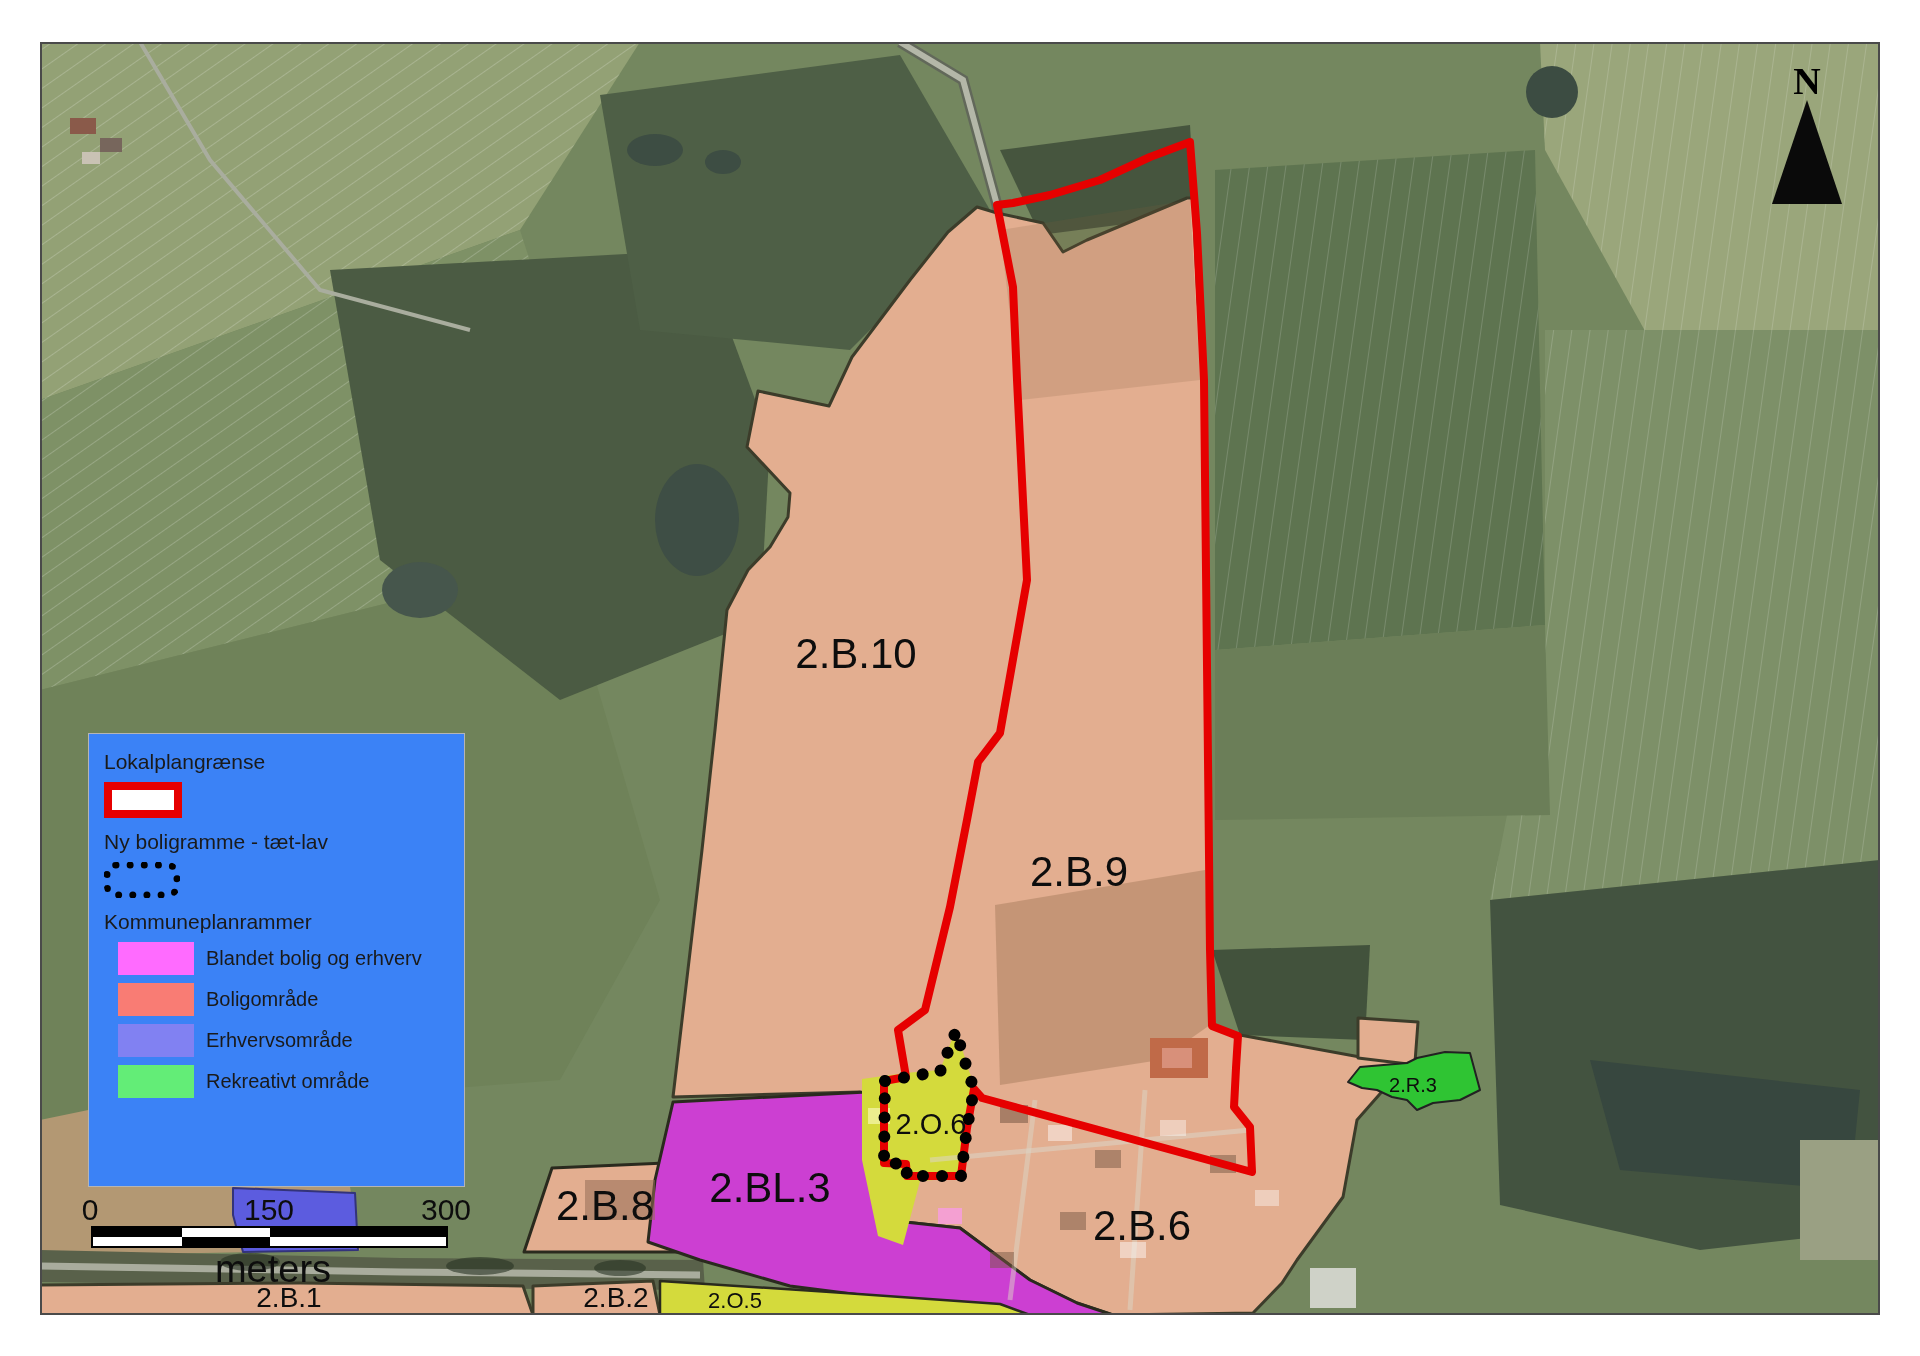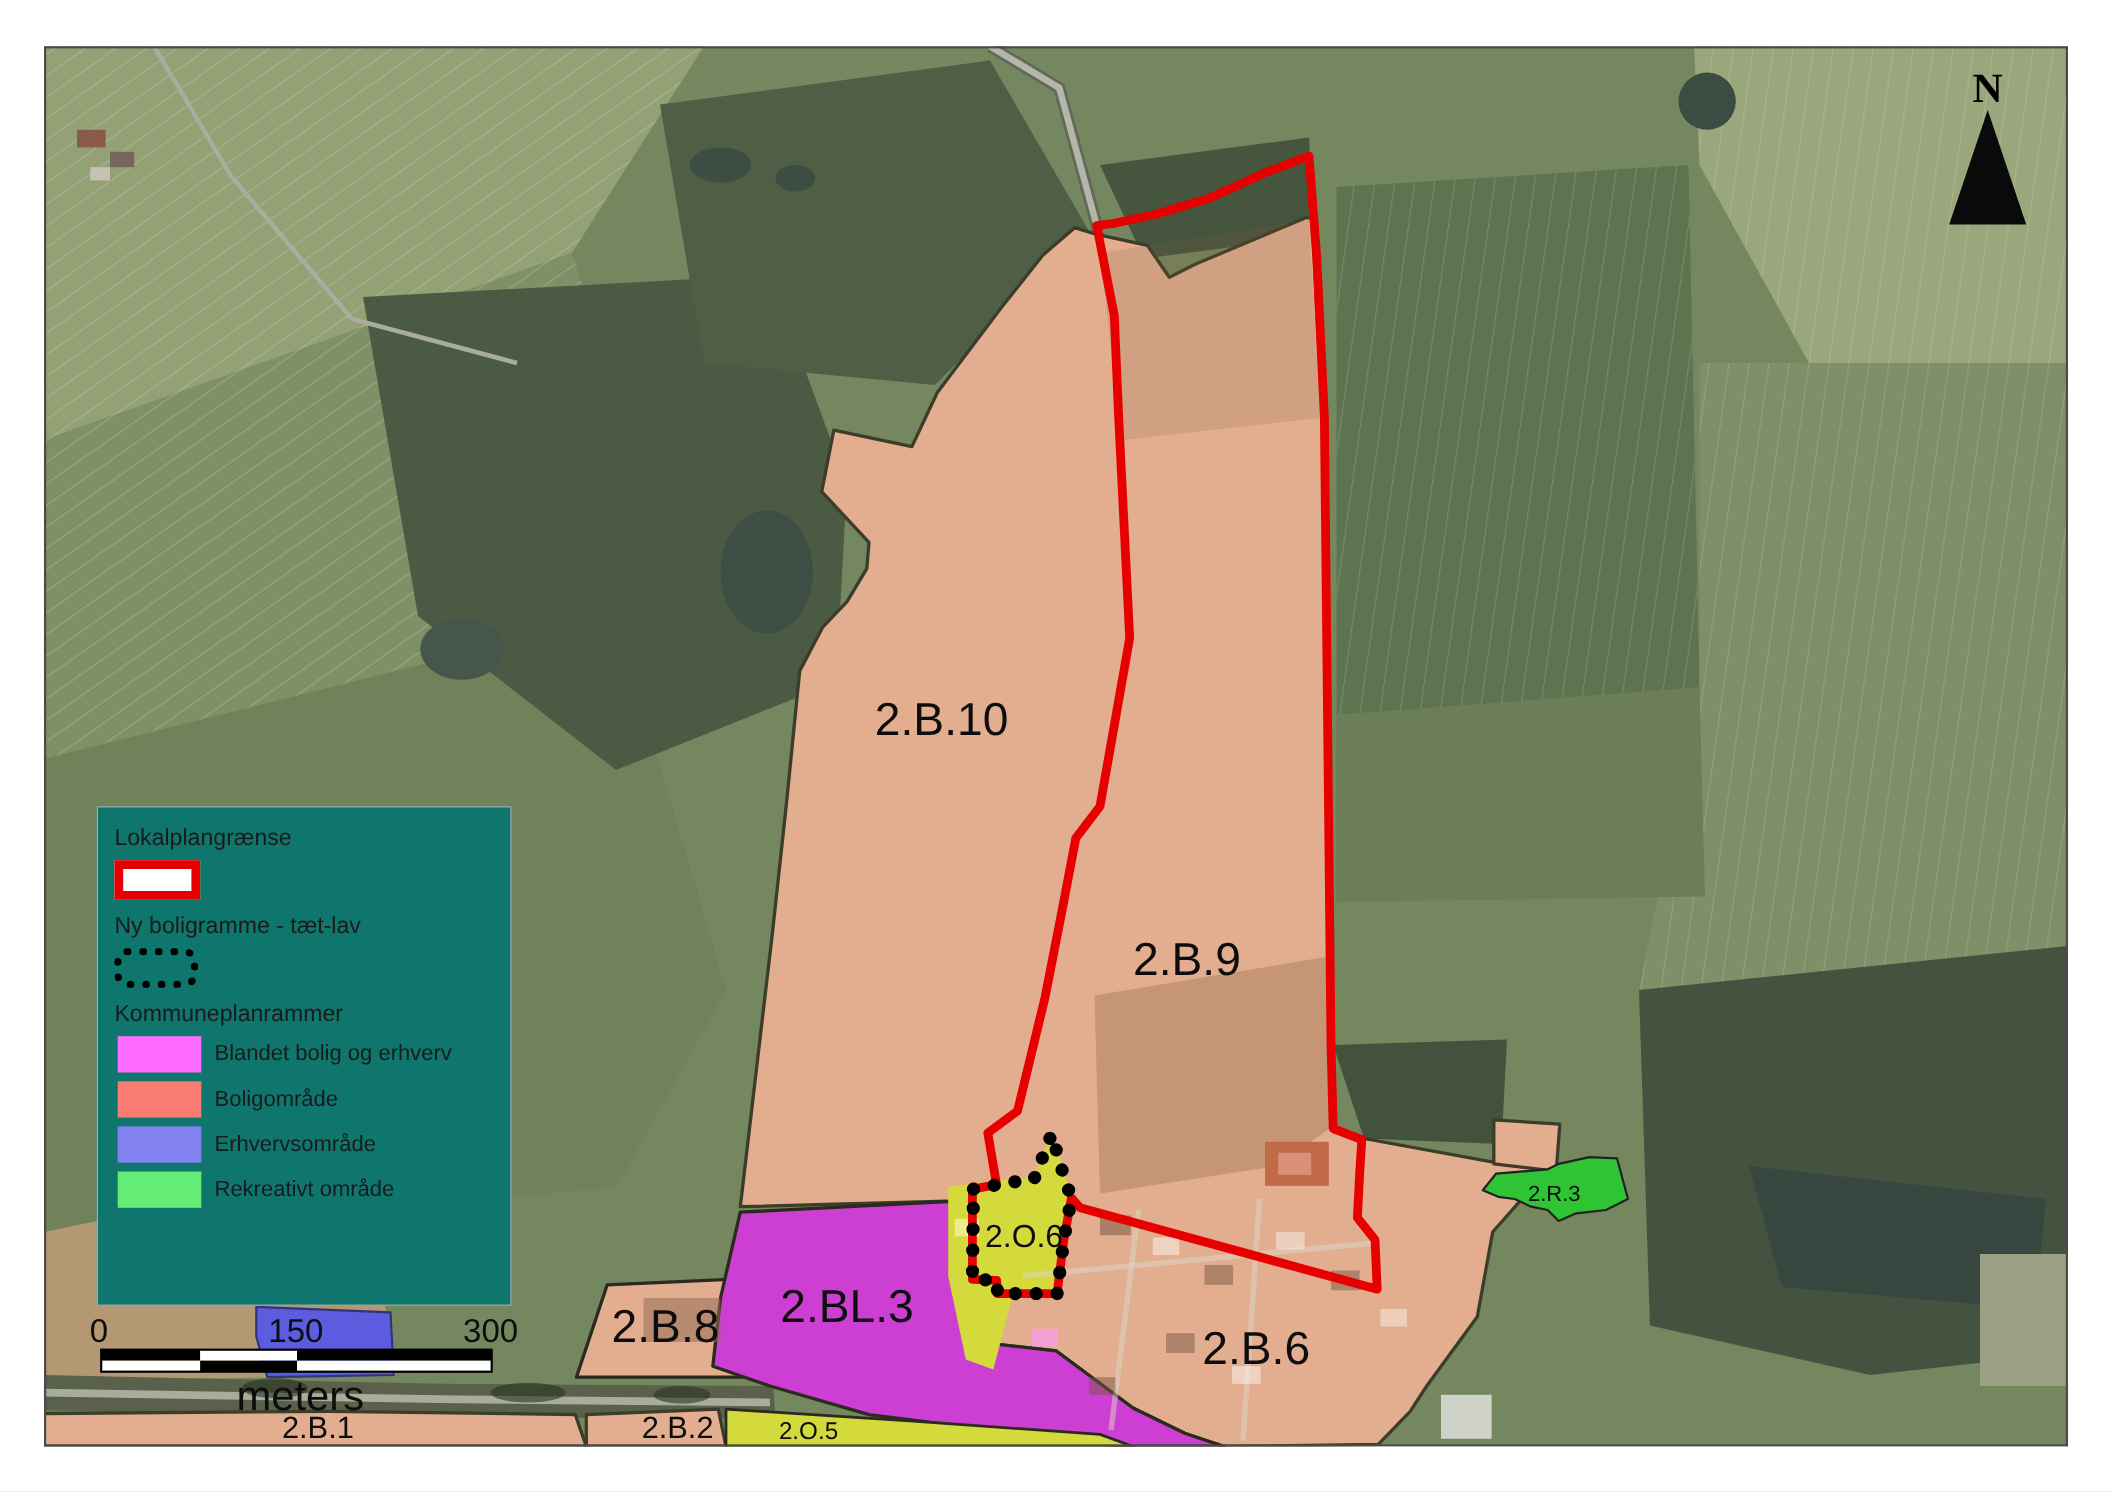--- a/index.html
+++ b/index.html
@@ -1,25 +1,25 @@
 <!DOCTYPE html>
 <html><head>
 <meta charset="utf-8">
 <style>
   html,body{margin:0;padding:0;background:#fff;}
   .stage{position:relative;width:1920px;height:1356px;background:#ffffff;overflow:hidden;
          font-family:"Liberation Sans",sans-serif;}
   .map-svg{position:absolute;left:40px;top:42px;}
   svg text{font-family:"Liberation Sans",sans-serif;fill:#0d0d0d;}
-  .legend{position:absolute;left:88px;top:733px;width:377px;height:454px;background:#0f766e;
+  .legend{position:absolute;left:88px;top:733px;width:377px;height:454px;background:#3b82f6;
           border:1px solid #b5b5b5;box-sizing:border-box;padding:14px 0 0 15px;color:#1a1a1a;}
   .lg-title{font-size:21px;line-height:24px;margin:2px 0 8px 0;}
   .sw-red{width:62px;height:20px;margin:2px 0 12px 0;}
   .sw-dot{width:62px;height:22px;margin:4px 0 12px 0;}
-  .lg-item{display:flex;align-items:center;margin:8px 3px;}
+  .lg-item{display:flex;align-items:center;margin:8px 14px;}
   .sw{width:76px;height:33px;box-sizing:border-box;flex:0 0 auto;}
   .lg-item span{font-size:20px;margin-left:12px;white-space:nowrap;}
   .north{position:absolute;left:1762px;top:62px;width:90px;text-align:center;}
   .north .n-letter{font-family:"Liberation Serif",serif;font-weight:bold;font-size:38px;color:#000;line-height:38px;}
   .north .n-tri{margin:0 auto;width:0;height:0;border-left:35px solid transparent;
                 border-right:35px solid transparent;border-bottom:104px solid #0a0a0a;}
 </style>
 </head>
 <body>
 

